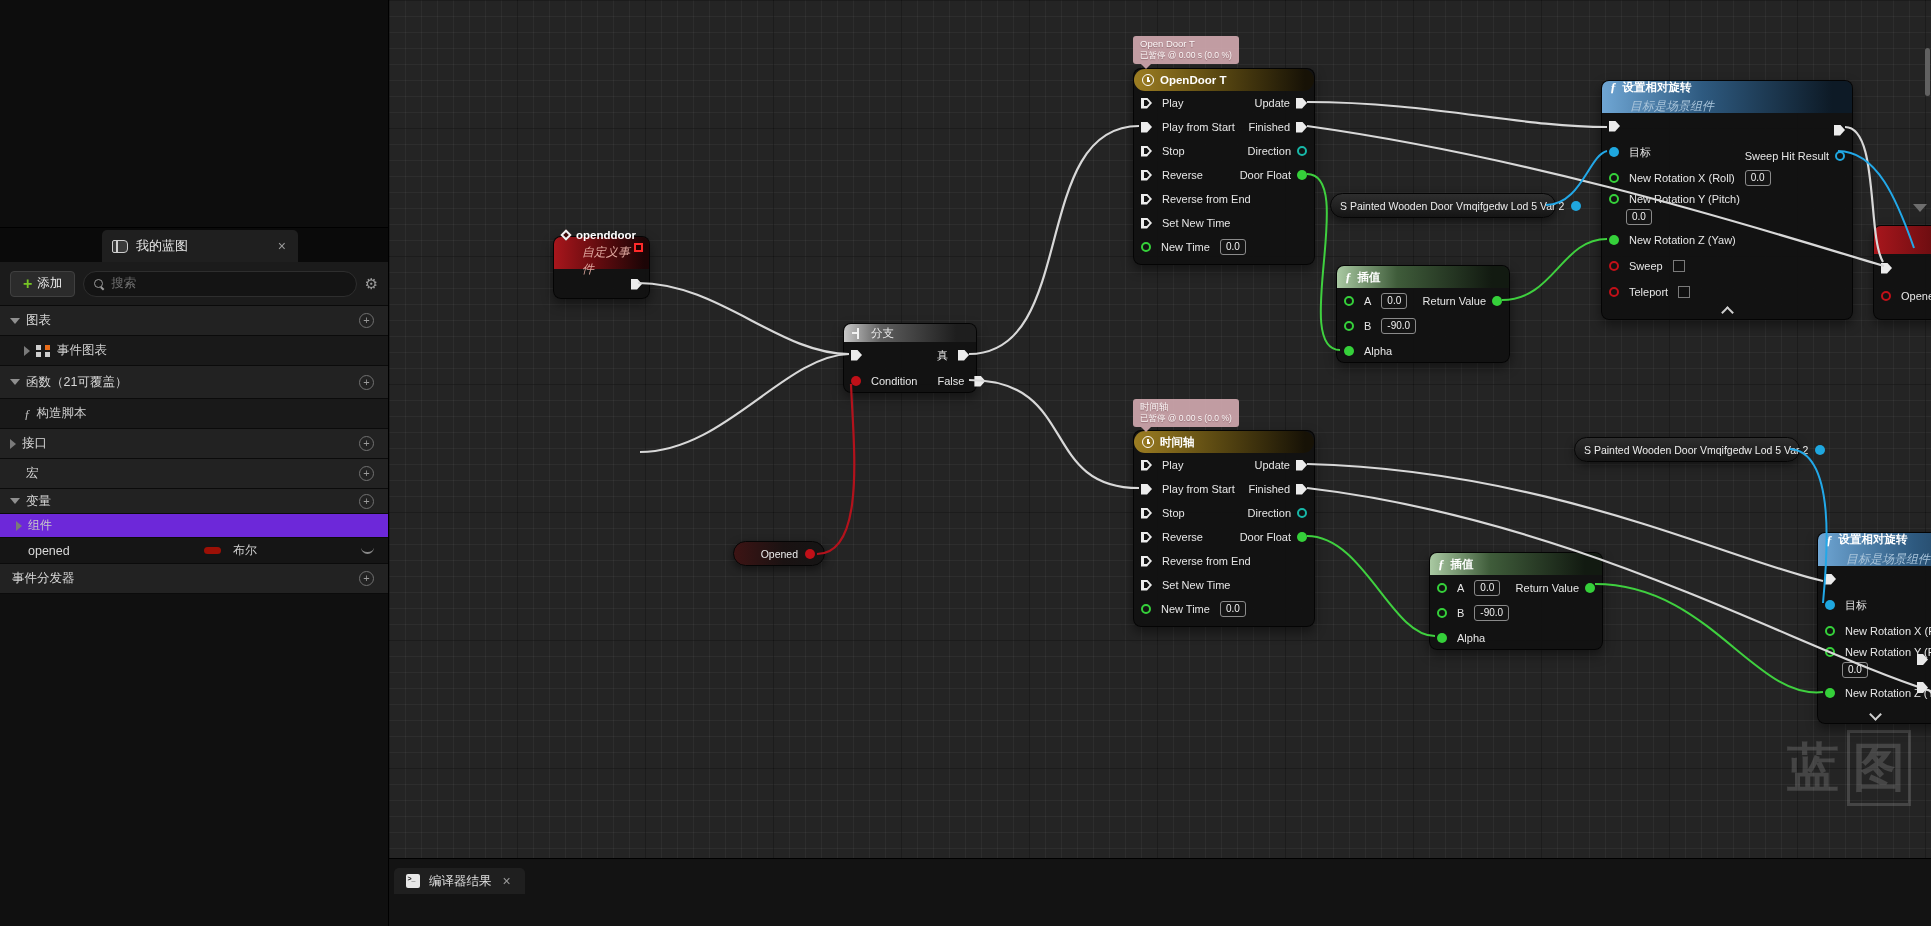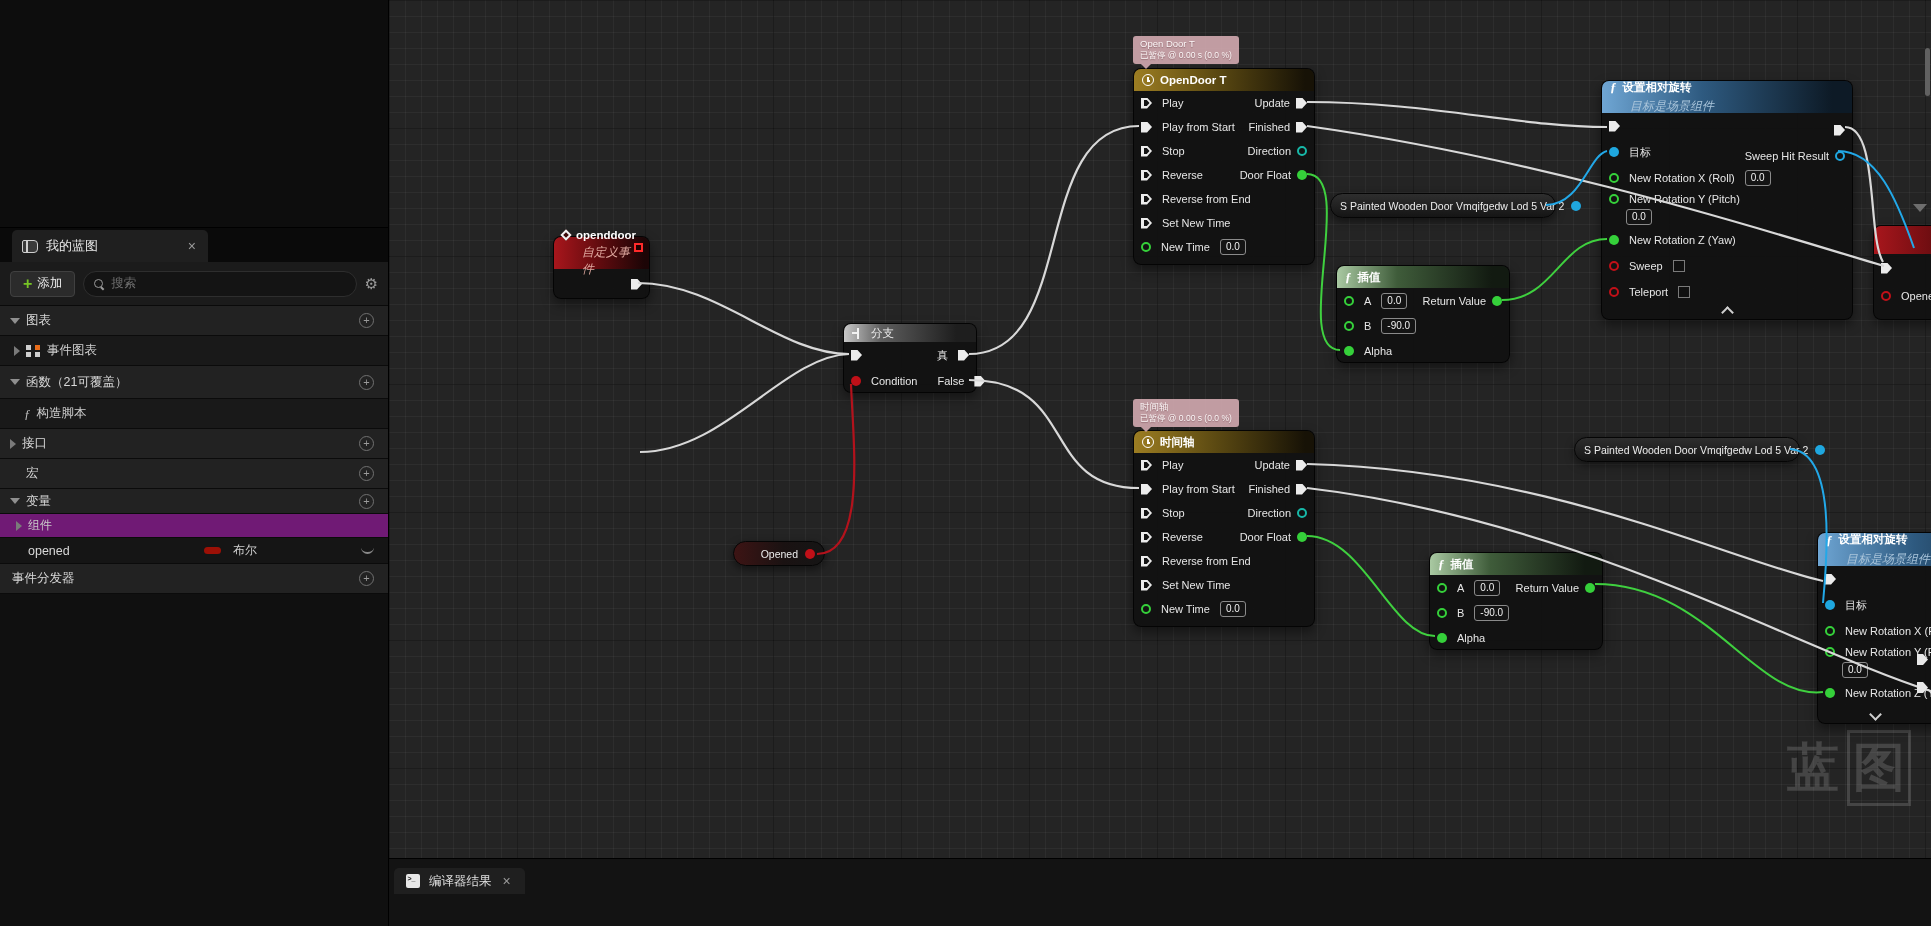--- a/index.html
+++ b/index.html
@@ -4,21 +4,21 @@
 <style>
   * { margin:0; padding:0; box-sizing:border-box; }
   html,body { width:1931px; height:926px; background:#161616; overflow:hidden;
     font-family:"Liberation Sans", sans-serif; color:#e4e4e4; }
   .app { position:relative; width:1931px; height:926px; }
 
   
   .sidebar { position:absolute; left:0; top:0; width:389px; height:926px;
     background:#101010; border-right:1px solid #000; }
   .sb-top { position:absolute; left:0; top:0; width:100%; height:228px; background:#0d0d0d; border-bottom:1px solid #000;}
-  .sb-tabbar { position:absolute; left:0; top:228px; width:100%; height:34px; background:#0a0a0a; display:flex; align-items:flex-end;}
+  .sb-tabbar { position:absolute; left:0; top:228px; width:100%; height:34px; background:#0a0a0a; display:flex; align-items:flex-end;justify-content:center;}
   .sb-tab { margin-left:12px; width:196px; height:32px; background:#1f1f1f; border-radius:5px 5px 0 0;
     display:flex; align-items:center; gap:8px; padding:0 10px; }
   .book-icon { width:16px; height:13px; border:1.5px solid #cfcfcf; border-radius:2px 4px 4px 2px; position:relative; background:#3a3a3a;}
   .book-icon::after { content:""; position:absolute; left:3px; top:0; bottom:0; width:1.5px; background:#cfcfcf; }
   .sb-tab-title { font-size:13px; color:#e8e8e8; flex:1; }
   .tab-close { color:#9a9a9a; font-size:14px; line-height:1; padding:0 2px; }
   .sb-toolbar { position:absolute; left:0; top:262px; width:100%; height:44px; background:#1b1b1b;
     display:flex; align-items:center; gap:8px; padding:0 10px; border-bottom:1px solid #0a0a0a;}
   .add-btn { height:26px; background:#2b2b2b; border:1px solid #404040; border-radius:4px;
     display:flex; align-items:center; gap:5px; padding:0 12px; font-size:12.5px; color:#efefef;}
@@ -27,21 +27,21 @@
     display:flex; align-items:center; gap:7px; padding:0 10px; }
   .mag-icon { width:10px; height:10px; position:relative; flex:none;}
   .mag-icon::before { content:""; position:absolute; left:0; top:0; width:7px; height:7px; border:1.5px solid #9a9a9a; border-radius:50%;}
   .mag-icon::after { content:""; position:absolute; left:7px; top:7px; width:4px; height:1.5px; background:#9a9a9a; transform:rotate(45deg); transform-origin:left center;}
   .search-ph { color:#6f6f6f; font-size:12.5px; }
   .gear-icon { color:#9a9a9a; font-size:15px; line-height:1; }
   .sb-rows { position:absolute; left:0; top:306px; width:100%; }
   .sb-row { display:flex; align-items:center; gap:6px; padding:0 14px 0 10px; border-bottom:1px solid #0b0b0b; }
   .sb-sec { height:30px; background:#222222; font-size:12.5px; color:#d8d8d8; }
   .sb-item { height:30px; background:#191919; font-size:12.5px; color:#d0d0d0; padding-left:24px;}
-  .sb-sub { height:24px; background:#701a75; font-size:12px; color:#c8c8c8; padding-left:16px;}
+  .sb-sub { height:24px; background:#6d28d9; font-size:12px; color:#c8c8c8; padding-left:16px;}
   .sb-var { height:26px; background:#151515; font-size:12.5px; color:#d8d8d8; padding-left:28px;}
   .tri-down { width:0;height:0;border-left:5px solid transparent;border-right:5px solid transparent;border-top:6px solid #8f8f8f; flex:none;}
   .tri-right { width:0;height:0;border-top:5px solid transparent;border-bottom:5px solid transparent;border-left:6px solid #7a7a7a; flex:none;}
   .spacer { flex:1; }
   .cplus { width:15px; height:15px; border:1px solid #707070; border-radius:50%; color:#9a9a9a;
     font-size:11px; line-height:13px; text-align:center; flex:none;}
   .eg-icon { width:15px; height:12px; flex:none; position:relative; }
   .eg-icon i { position:absolute; background:#cfcfcf; }
   .eg-icon i:nth-child(1){left:0;top:0;width:5px;height:5px;}
   .eg-icon i:nth-child(2){left:9px;top:0;width:5px;height:5px;background:#e86c1a;}
@@ -63,21 +63,21 @@
       linear-gradient(90deg, rgba(255,255,255,0.045) 1px, transparent 1px);
     background-size:128px 128px,128px 128px,16px 16px,16px 16px; }
   .wires { position:absolute; left:0; top:0; width:1542px; height:862px; z-index:6; pointer-events:none;}
   .node { position:absolute; background:rgba(17,17,17,0.94); border:1px solid rgba(0,0,0,0.75);
     border-radius:8px; box-shadow:0 5px 12px rgba(0,0,0,0.45); z-index:3; font-size:11px; color:#e6e6e6;}
   .hdr { height:22px; border-radius:7px 7px 0 0; display:flex; align-items:center; gap:6px; padding:0 8px;
     font-weight:700; font-size:11.5px; color:#fff; position:relative;}
   .hdr2 { height:32px; flex-wrap:wrap; align-content:center; }
   .hdr-title { white-space:nowrap; }
   .hdr-sub { width:100%; font-weight:400; font-size:12px; font-style:italic; margin-left:20px; margin-top:-3px;}
-  .hdr-gold { background:linear-gradient(90deg,#9c7d22,#5c4a12 45%,#171206 95%); }
+  .hdr-gold { background:linear-gradient(90deg,#9c7d22,#5c4a12 45%,#171206 95%);border-radius:11px; }
   .hdr-red  { background:linear-gradient(90deg,#a8161c,#5e0b0e 50%,#1c0506 95%); }
   .hdr-gray { background:linear-gradient(90deg,#c8c8c8,#5e5e5e 28%,#1e1e1e 85%); }
   .hdr-green{ background:linear-gradient(90deg,#a9c9a2,#3f5c3a 35%,#121a11 90%); }
   .hdr-blue { background:linear-gradient(90deg,#6fa6d4,#2e5a80 40%,#0d1a26 92%); }
   .row { display:flex; align-items:center; gap:10px; padding:0 7px; }
   .plabel { white-space:nowrap; }
   .pexec { width:11px; height:11px; flex:none; position:relative;
     clip-path:polygon(0 0,55% 0,100% 50%,55% 100%,0 100%); background:#ececec;}
   .pexec.hollow::after { content:""; position:absolute; inset:2.5px;
     clip-path:polygon(0 0,55% 0,100% 50%,55% 100%,0 100%); background:#121212;}
@@ -154,21 +154,21 @@
       </div>
       <span class="gear-icon">⚙</span>
     </div>
     <div class="sb-rows">
       <div class="sb-row sb-sec">
         <span class="tri-down"></span>
         <span>图表</span>
         <span class="spacer"></span>
         <span class="cplus">+</span>
       </div>
-      <div class="sb-row sb-item" style="padding-left:14px">
+      <div class="sb-row sb-item" style="padding-left:24px">
         <span class="tri-right"></span>
         <span class="eg-icon">
             <i></i>
             <i></i>
             <i></i>
             <i></i>
           </span>
         <span>事件图表</span>
       </div>
       <div class="sb-row sb-sec" style="height:33px">

